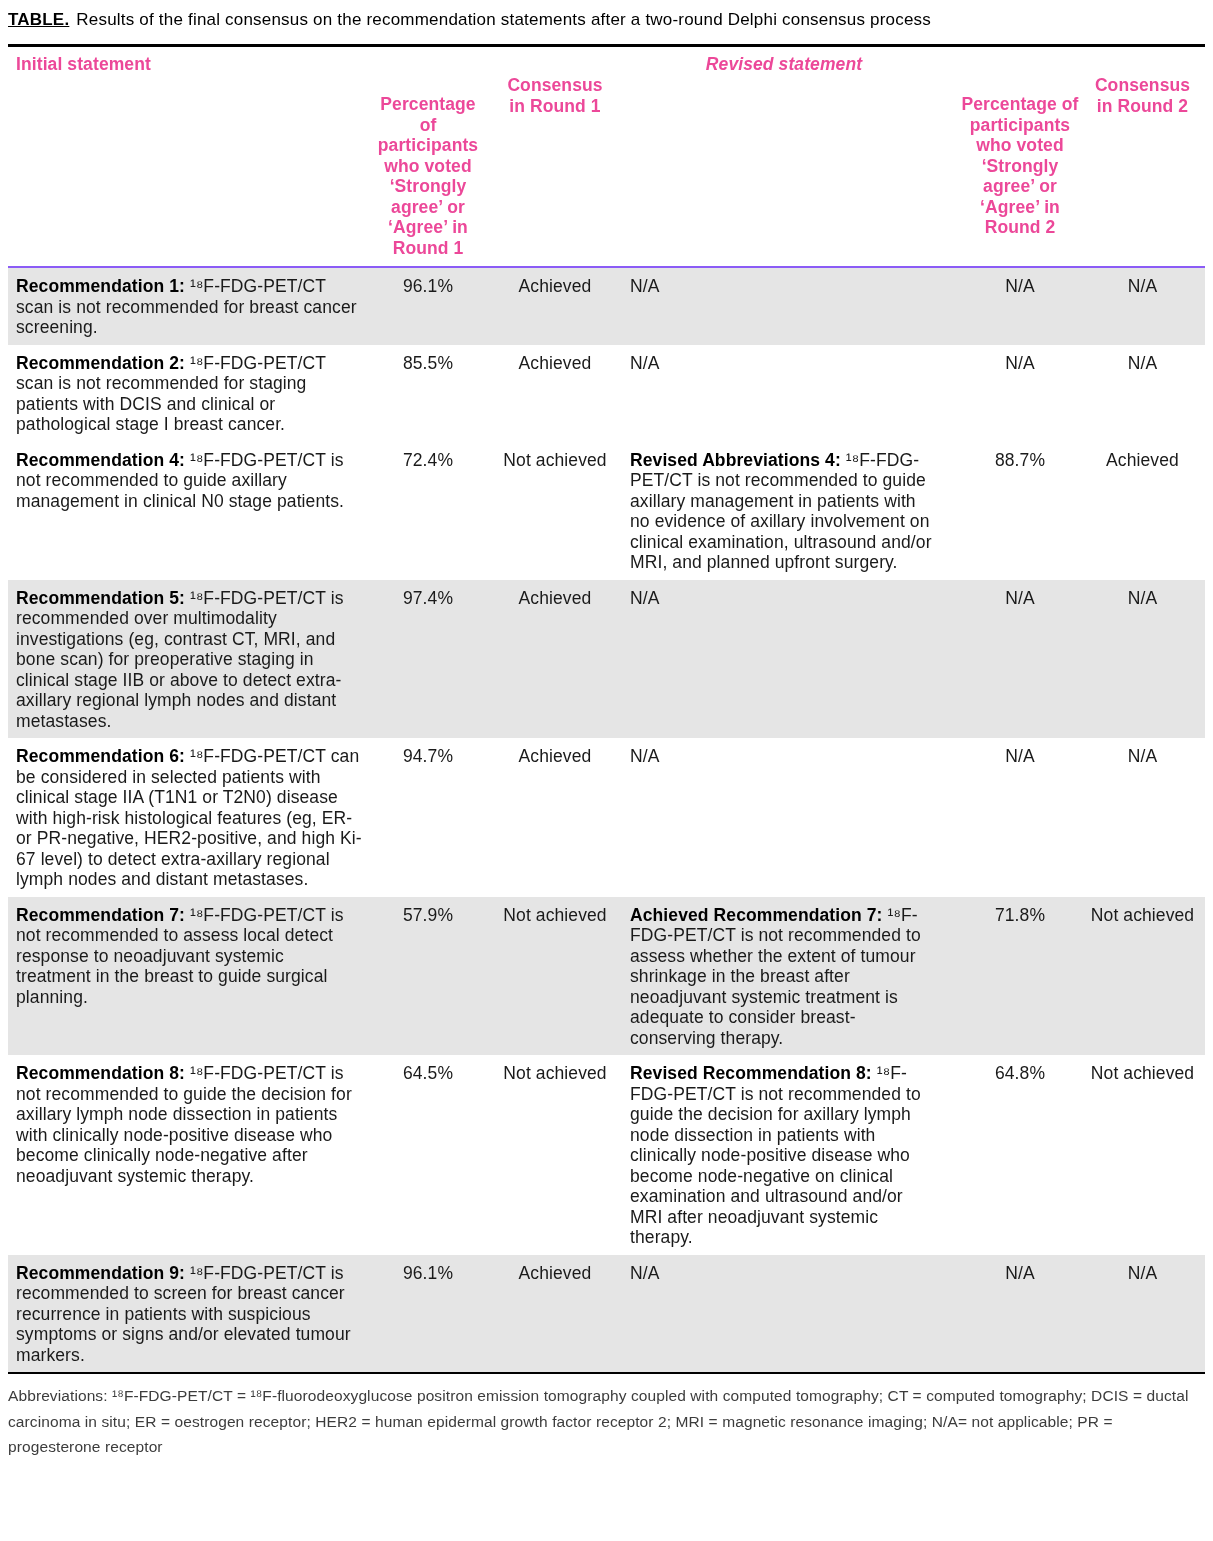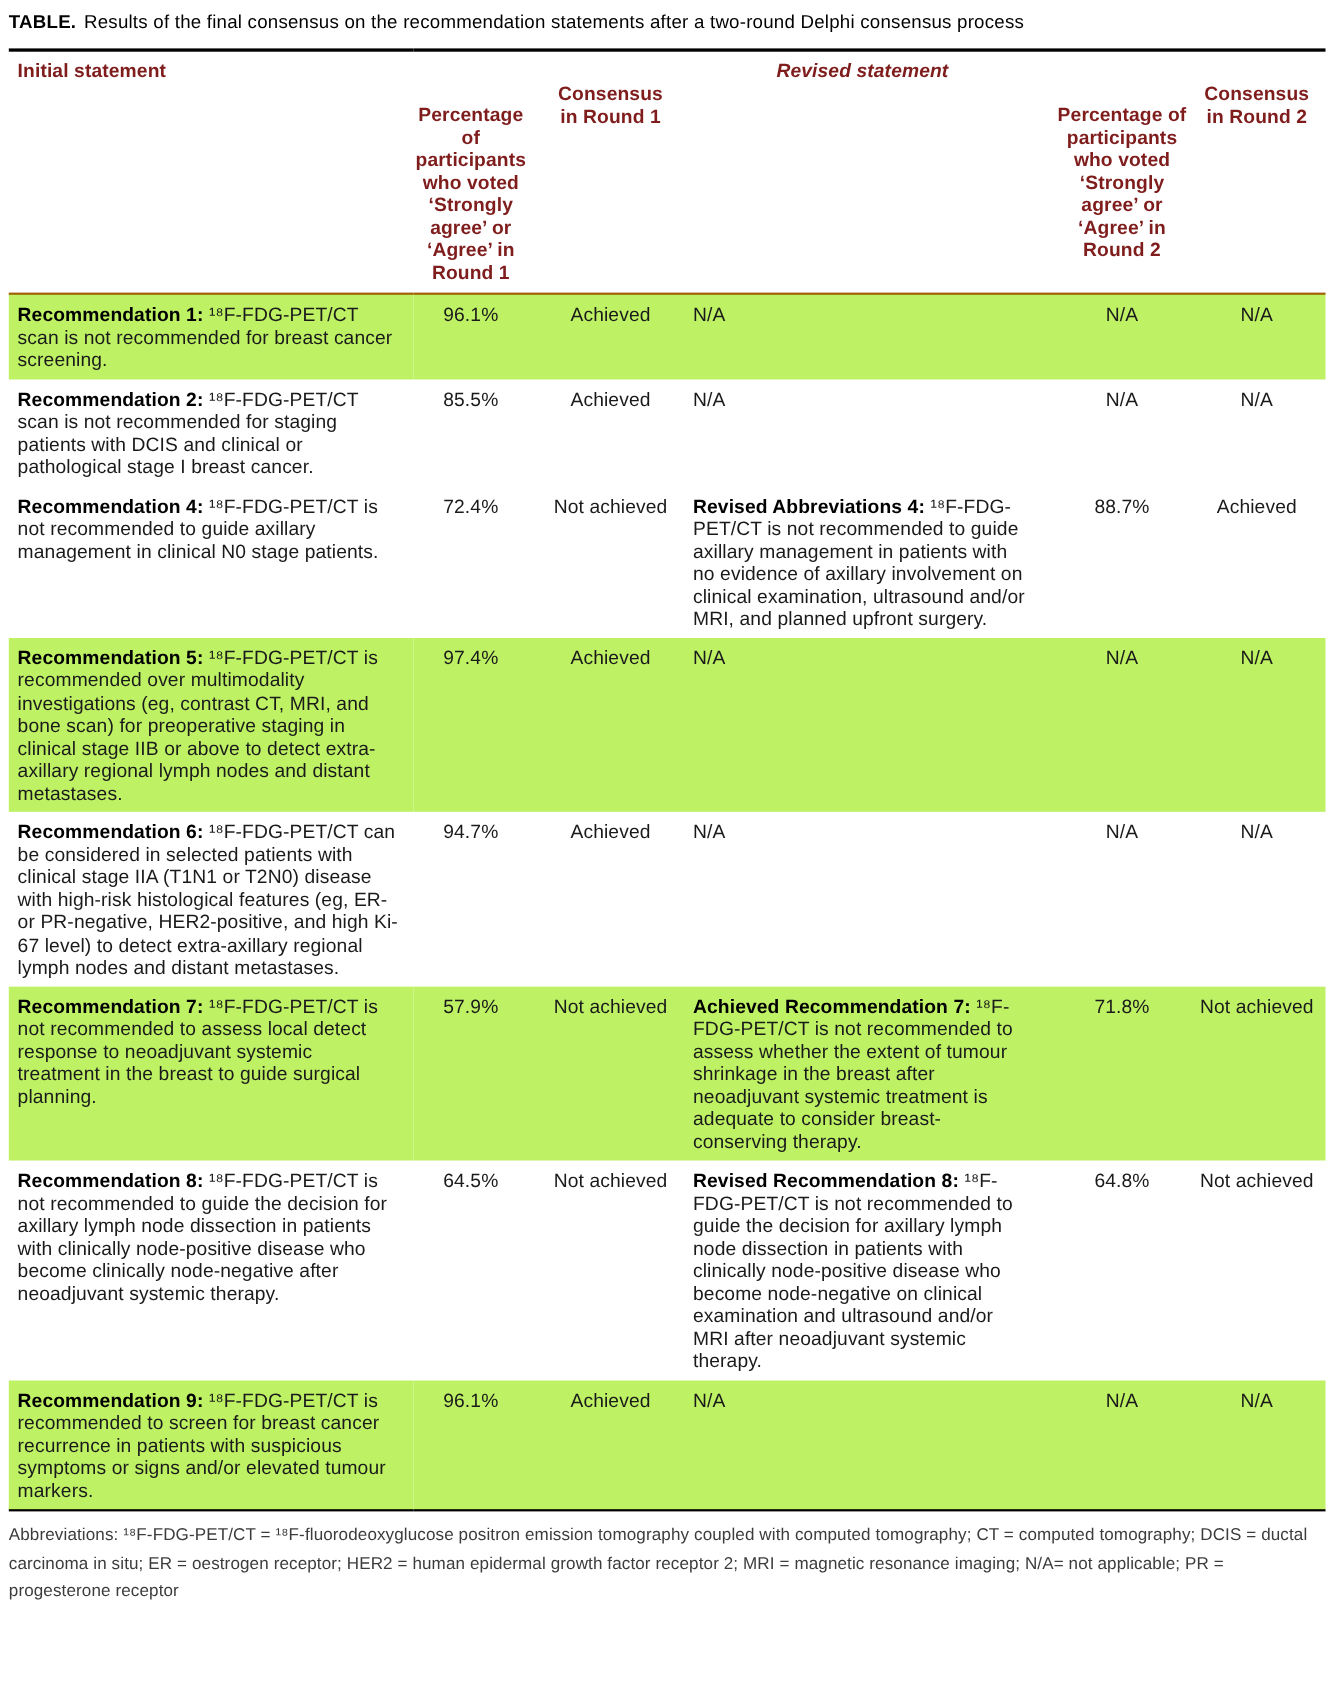--- a/index.html
+++ b/index.html
@@ -13,51 +13,51 @@
     font-family: "Liberation Sans", "DejaVu Sans", sans-serif;
     color: #1a1a1a;
   }
   .title {
     font-size: 17px;
     letter-spacing: 0.2px;
     color: #000;
     margin: 0 0 13px 0;
     line-height: 22px;
   }
-  .title b { margin-right: 7px; }
+  .title b { margin-right: 7px; text-decoration: underline; }
 
   table.consensus {
     width: 1197px;
     table-layout: fixed;
     border-collapse: collapse;
     border-top: 3px solid #000;
     border-bottom: 2px solid #000;
   }
   th, td {
     vertical-align: top;
     font-size: 17.5px;
     line-height: 20.5px;
     letter-spacing: 0.1px;
     padding: 8px 0 7px 0;
   }
   thead th {
     font-weight: 700;
-    color: #7f1d1d;
-    border-bottom: 2px solid #a16207;
+    color: #ec4899;
+    border-bottom: 2px solid #8b5cf6;
     padding-top: 7px;
     padding-bottom: 8px;
   }
   .c1 { text-align: left; padding-left: 8px; padding-right: 14px; }
   .c2, .c3, .c5, .c6 { text-align: center; }
   .c4 { text-align: left; padding-right: 22px; }
   th.c4 { text-align: center; font-style: italic; }
   .hw  { display: inline-block; text-align: center; }
   .hw2 { max-width: 118px; margin-top: 40px; }
   .hw3 { max-width: 104px; margin-top: 21px; }
-  tr.shaded td { background: #bef264; }
+  tr.shaded td { background: #e5e5e5; }
   .lead { font-weight: 700; color: #000; }
   .lead:not(:empty) { margin-right: 5px; }
 
   .footnote {
     width: 1197px;
     font-size: 15.5px;
     line-height: 25.5px;
     letter-spacing: 0.1px;
     color: #3c3c3c;
     margin-top: 9px;

